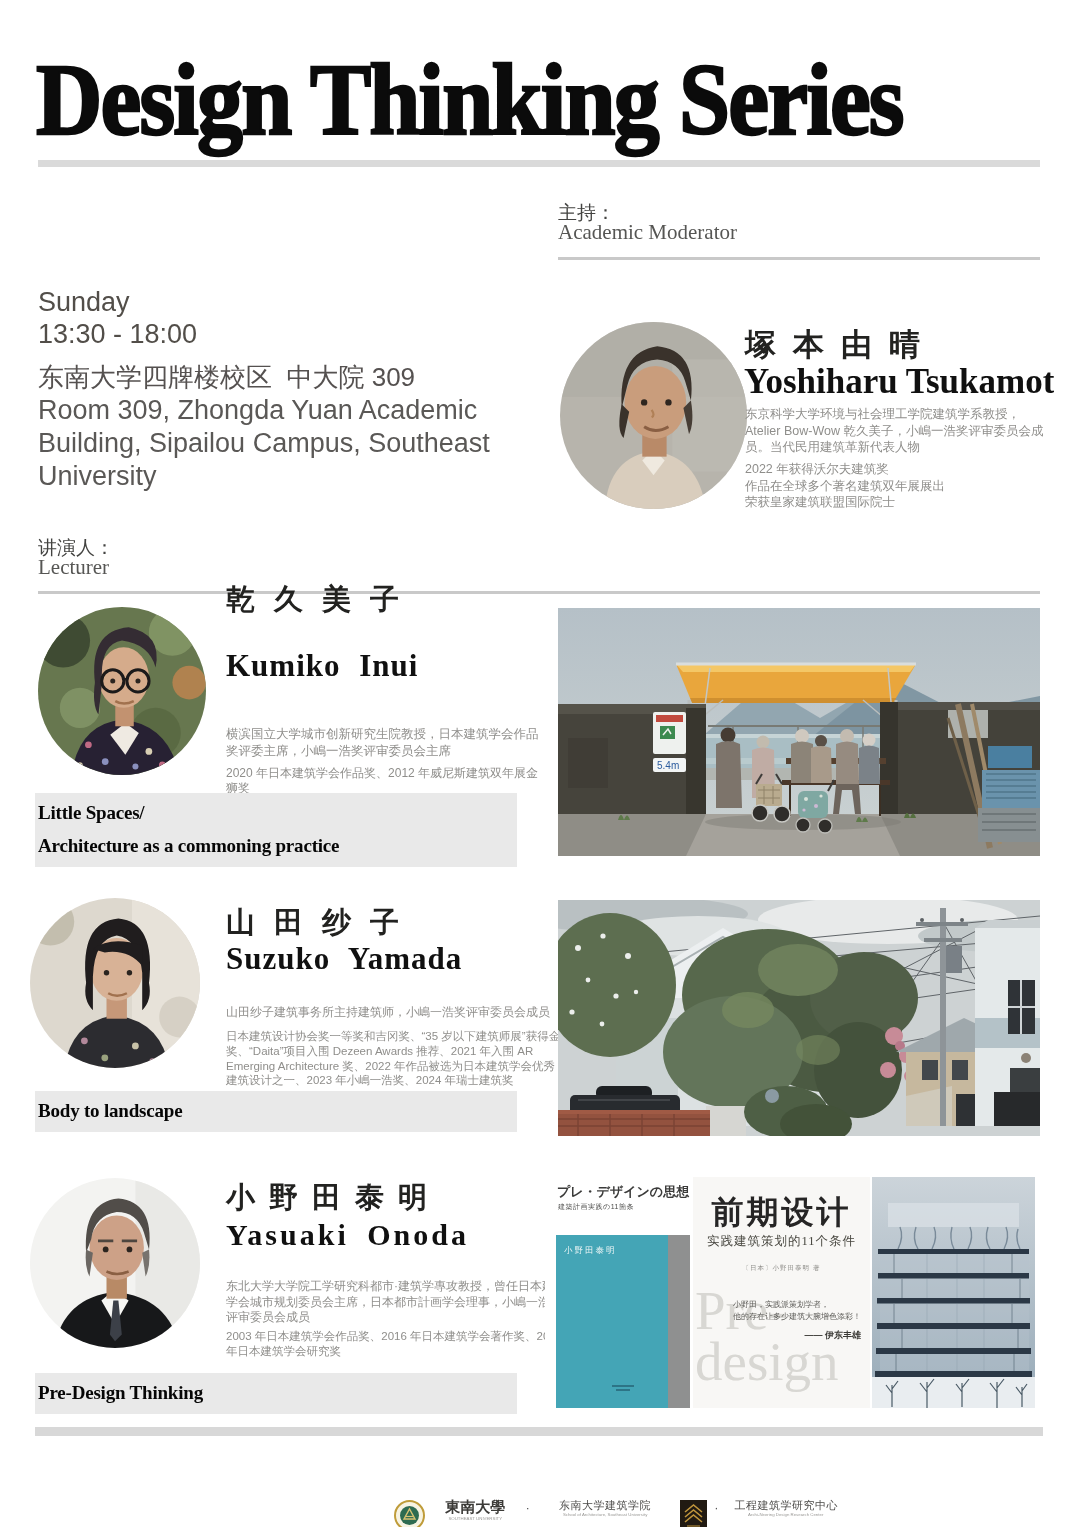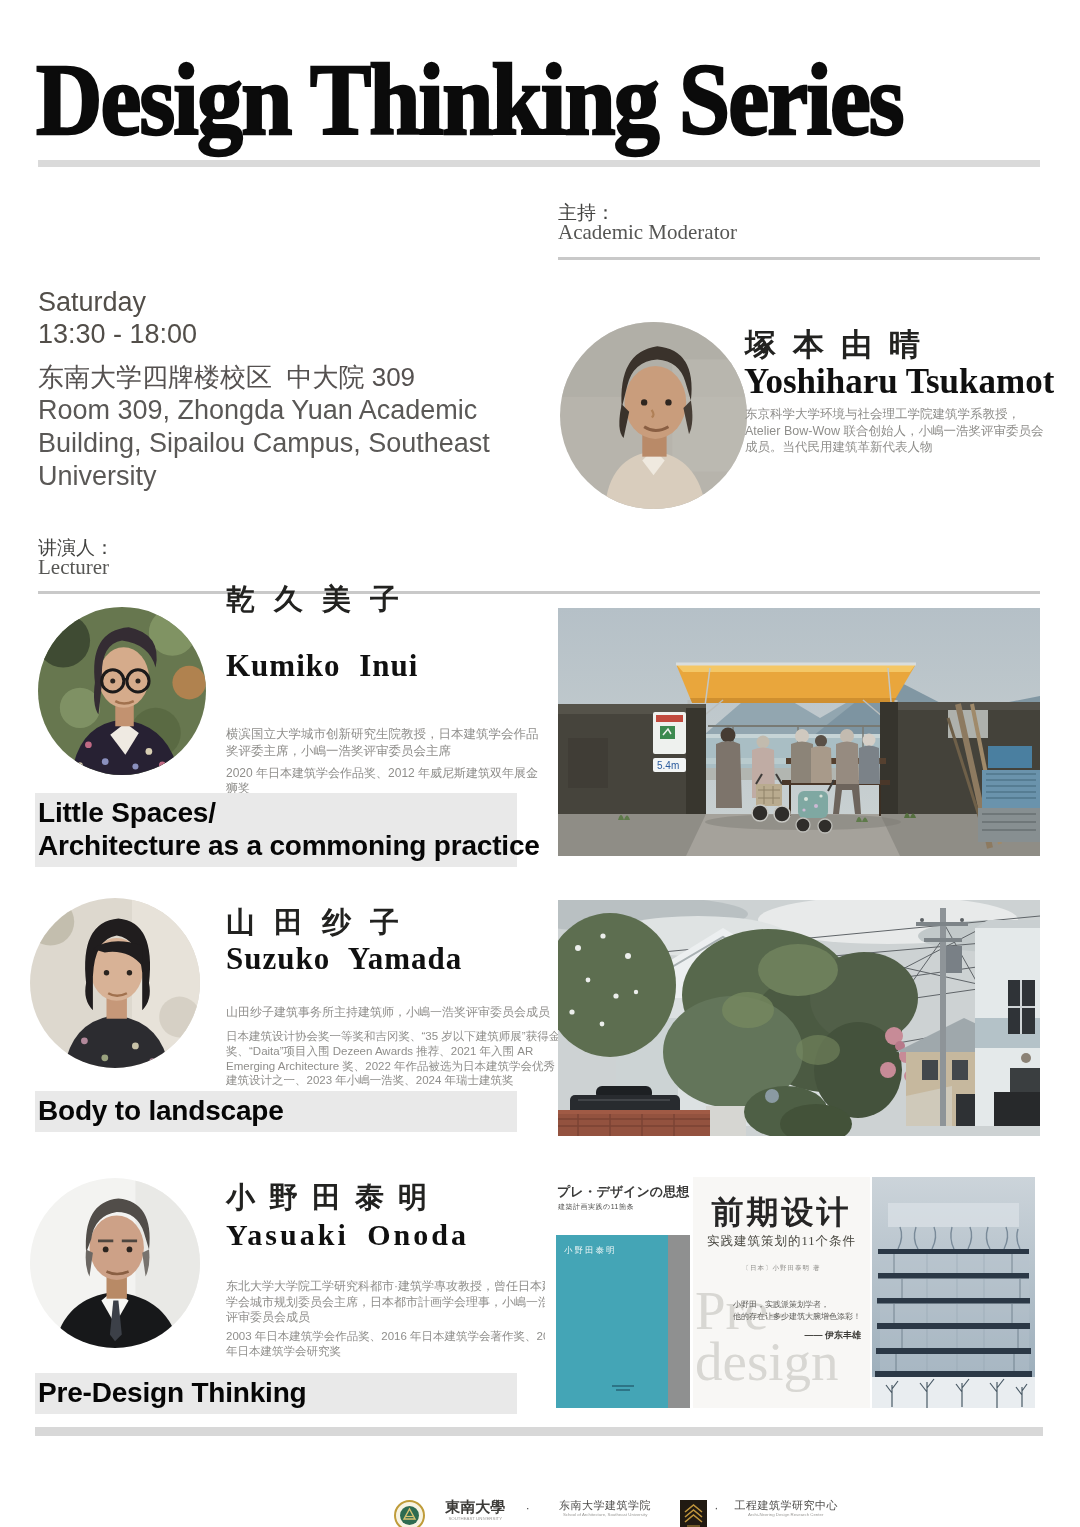--- a/index.html
+++ b/index.html
@@ -62,21 +62,21 @@
   .l2-awards{ left:226px; top:1029px; width:340px; font-size:11.5px; line-height:14.8px; }
 
   .l3-photo{ left:30px; top:1178px; width:170px; height:170px; }
   .l3-name-zh{ left:226px; top:1178px; font-size:29px; letter-spacing:14px; }
   .l3-name-en{ left:226px; top:1218px; font-size:30px; letter-spacing:3px; word-spacing:8px; }
   .l3-bio{ left:226px; top:1279px; width:346px; font-size:12px; line-height:15.5px; }
   .l3-awards{ left:226px; top:1329px; width:346px; font-size:11.5px; line-height:15px; }
 
   
   .talkbar{ left:35px; width:482px; background:#e9e9e9;
-    font-family:Liberation Sans, sans-serif; font-weight:bold; font-size:28px; line-height:33px;
+    font-family:Liberation Serif, serif; font-weight:bold; font-size:19px; line-height:33px;
     color:#060606; padding:3px 4px 5px 3px; letter-spacing:-.2px; }
   .talkbar span{ display:block; white-space:nowrap; }
   .talkbar span:empty{ display:none; }
   .bar1{ top:793px; } .bar2{ top:1091px; } .bar3{ top:1373px; }
 
   
   .scene{ background:#14b8a6; overflow:hidden; }
   .scene svg{ display:block; }
   .img1{ left:558px; top:608px; width:482px; height:248px; }
   .img2{ left:558px; top:900px; width:482px; height:236px; }
@@ -111,21 +111,21 @@
   .f-dot{ font-size:13px; color:#555; }
 </style>
 </head>
 <body>
 
 <div class="poster">
 
   <div class="abs main-title">Design Thinking Series</div>
   <div class="abs rule-top"></div>
 
-  <div class="abs weekday">Saturday</div>
+  <div class="abs weekday">Sunday</div>
   <div class="abs time">13:30 - 18:00</div>
   <div class="abs venue-zh">东南大学四牌楼校区  中大院 309</div>
   <div class="abs venue-en">Room 309, Zhongda Yuan Academic Building, Sipailou Campus, Southeast University</div>
 
   <div class="abs label-zh mod-label-zh">主持：</div>
   <div class="abs label-en mod-label-en">Academic Moderator</div>
   <div class="abs thin-rule mod-rule"></div>
 
   <div class="abs photo mod-photo">
     <svg viewBox="0 0 100 100">
@@ -140,21 +140,26 @@
       <path d="M33,44 Q30,58 34,62 L37,48 Z" fill="#3a322b"></path>
       <path d="M70,42 Q72,54 69,60 L66,46 Z" fill="#463d35"></path>
       <circle cx="45" cy="43" r="1.7" fill="#2e2620"></circle>
       <circle cx="58" cy="43" r="1.7" fill="#2e2620"></circle>
       <path d="M45,56 Q51,60 58,56" stroke="#8a5f43" stroke-width="1.6" fill="none"></path>
       <path d="M49,47 Q51,50 49,51" stroke="#b08057" stroke-width="1.2" fill="none"></path>
     </svg>
   </div>
   <div class="abs name-zh mod-name-zh">塚本由晴</div>
   <div class="abs name-en mod-name-en">Yoshiharu Tsukamoto</div>
-  <div class="abs bio mod-bio">东京科学大学环境与社会理工学院建筑学系教授，Atelier Bow-Wow 联合创始人，小嶋一浩奖评审委员会成员。当代民用建筑革新代表人物</div>
+  <div class="abs bio mod-bio">东京科学大学环境与社会理工学院建筑学系教授，Atelier Bow-Wow 乾久美子，小嶋一浩奖评审委员会成员。当代民用建筑革新代表人物</div>
+  <div class="abs bio mod-awards">
+    <div>2022 年获得沃尔夫建筑奖</div>
+    <div>作品在全球多个著名建筑双年展展出</div>
+    <div>荣获皇家建筑联盟国际院士</div>
+  </div>
 
   <div class="abs label-zh lect-label-zh">讲演人：</div>
   <div class="abs label-en lect-label-en">Lecturer</div>
   <div class="abs thin-rule lect-rule"></div>
 
   <div class="abs photo l1-photo">
     <svg viewBox="0 0 100 100">
       <rect width="100" height="100" fill="#67774f"></rect>
       <circle cx="15" cy="20" r="16" fill="#3f4b33"></circle>
       <circle cx="80" cy="15" r="14" fill="#8ba06c" opacity=".7"></circle>

